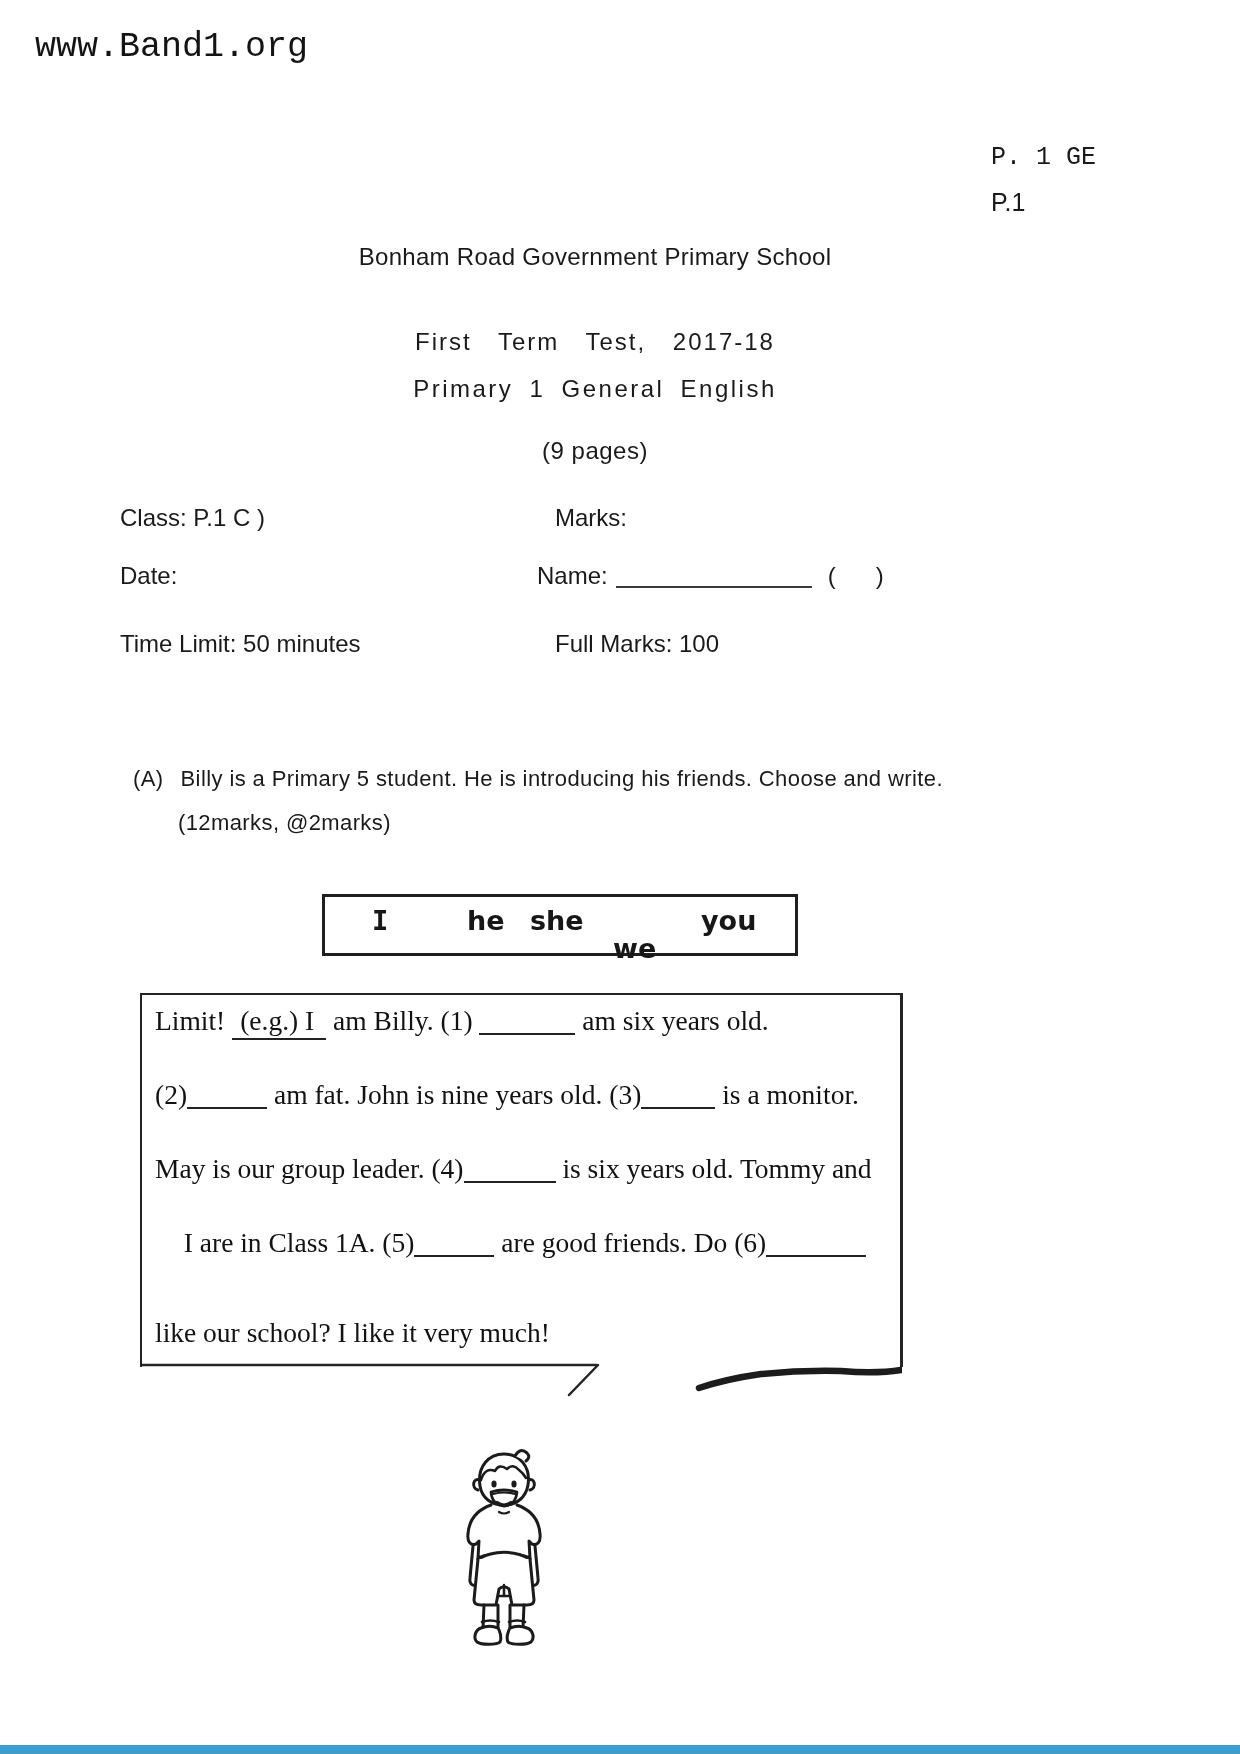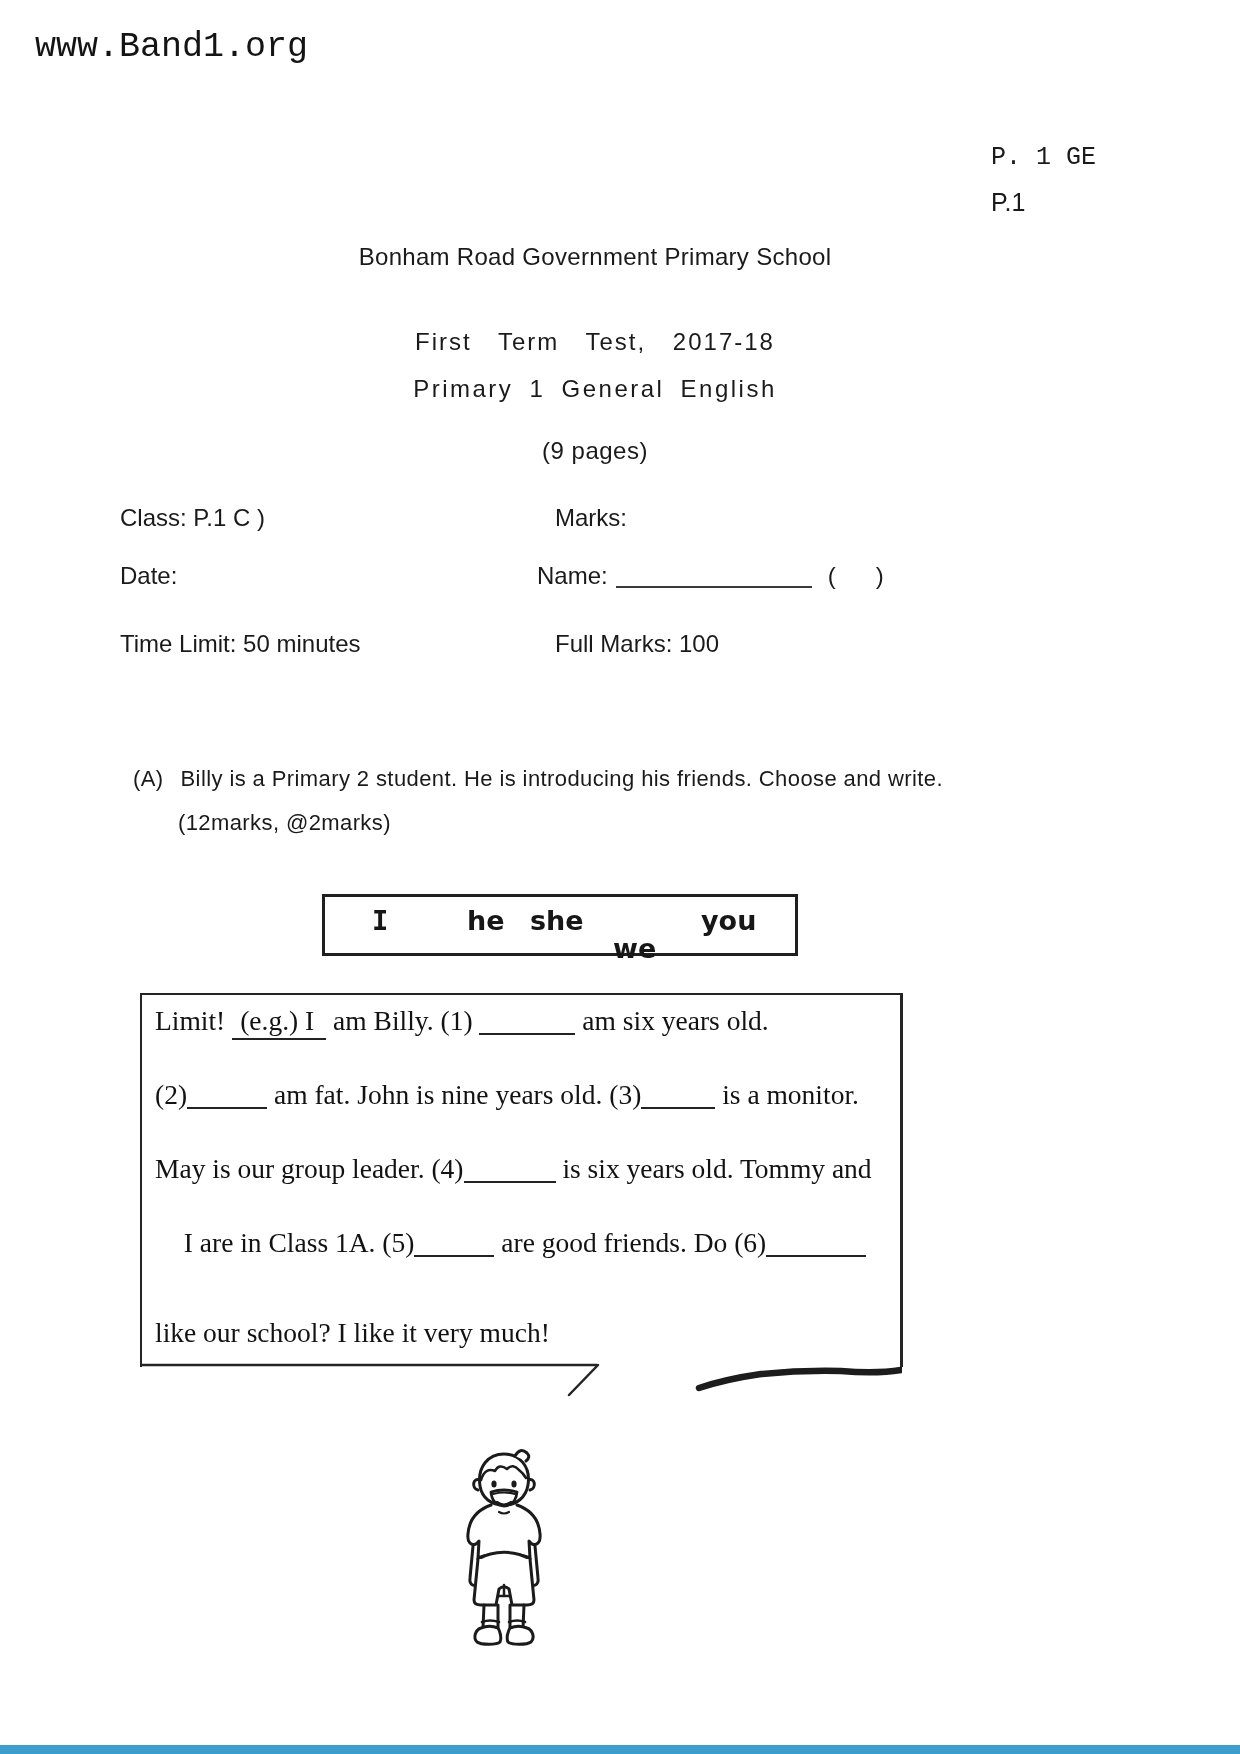--- a/index.html
+++ b/index.html
@@ -78,21 +78,21 @@
     <span class="col1">Date:</span>
     <span class="colname"><span>Name:</span><span class="name-blank"></span><span class="paren-open">(</span><span class="paren-close">)</span></span>
   </div>
 
   <div class="abs inforow row-3">
     <span class="col1">Time Limit: 50 minutes</span>
     <span class="col2">Full Marks: 100</span>
   </div>
 
   <div class="abs secA">
-    <span class="secnum">(A)</span><span>Billy is a Primary 2 student. He is introducing his friends. Choose and write.</span>
+    <span class="secnum">(A)</span><span>Billy is a Primary 5 student. He is introducing his friends. Choose and write.</span>
   </div>
   <div class="abs secA2">(12marks, @2marks)</div>
 
   <div class="wordbox">
     <span class="wb-item wb-1">I</span>
     <span class="wb-item wb-2">he</span>
     <span class="wb-item wb-3">she</span>
     <span class="wb-item wb-4">we</span>
     <span class="wb-item wb-5">you</span>
   </div>

